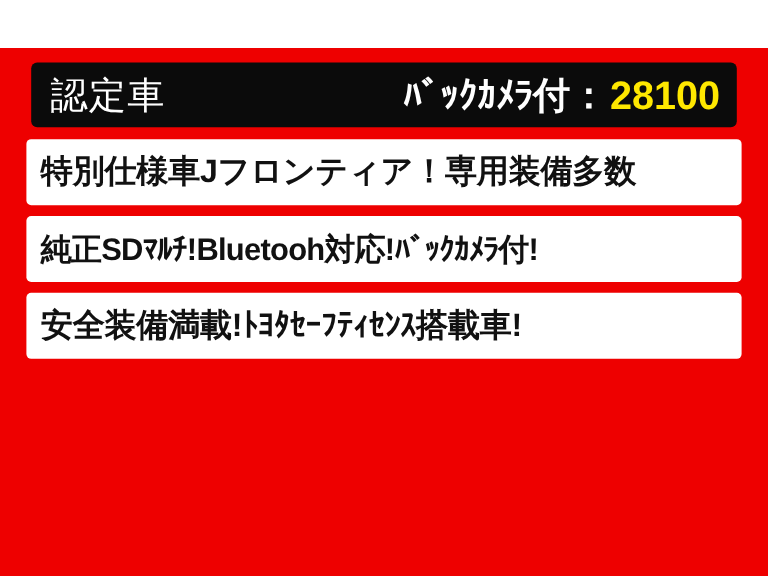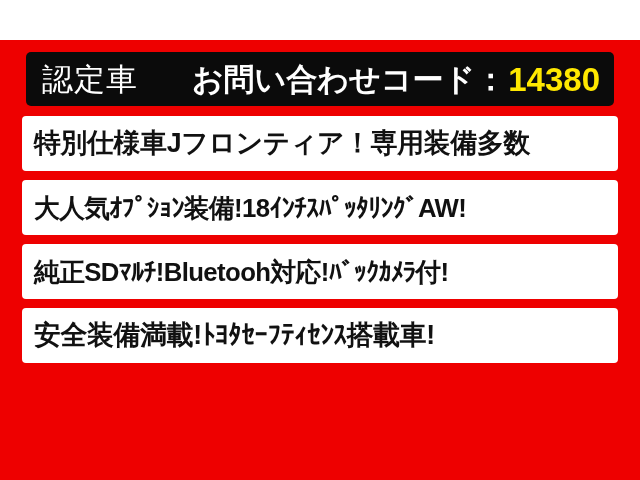--- a/index.html
+++ b/index.html
@@ -111,31 +111,28 @@
   }
 </style>
 </head>
 <body>
 
 <div id="banner" style="background: rgb(238, 0, 0);">
 
   <div class="header-bar" style="background: rgb(11, 11, 11);">
     <span class="header-badge">認定車</span>
     <span class="header-code-wrap">
-      <span class="header-code-label">お問い合わせコード：</span>
-      <span class="header-code-value" style="color: rgb(255, 232, 0);">14380</span>
+      <span class="header-code-label">ﾊﾞｯｸｶﾒﾗ付：</span>
+      <span class="header-code-value" style="color: rgb(255, 232, 0);">28100</span>
     </span>
   </div>
 
   <div class="rows">
     <div class="feature-row">
       <span class="feature-text">特別仕様車Jフロンティア！専用装備多数</span>
-    </div>
-    <div class="feature-row dense">
-      <span class="feature-text">大人気ｵﾌﾟｼｮﾝ装備!18ｲﾝﾁｽﾊﾟｯﾀﾘﾝｸﾞAW!</span>
     </div>
     <div class="feature-row dense">
       <span class="feature-text">純正SDﾏﾙﾁ!Bluetooh対応!ﾊﾞｯｸｶﾒﾗ付!</span>
     </div>
     <div class="feature-row">
       <span class="feature-text">安全装備満載!ﾄﾖﾀｾｰﾌﾃｨｾﾝｽ搭載車!</span>
     </div>
   </div>
 
 </div>

